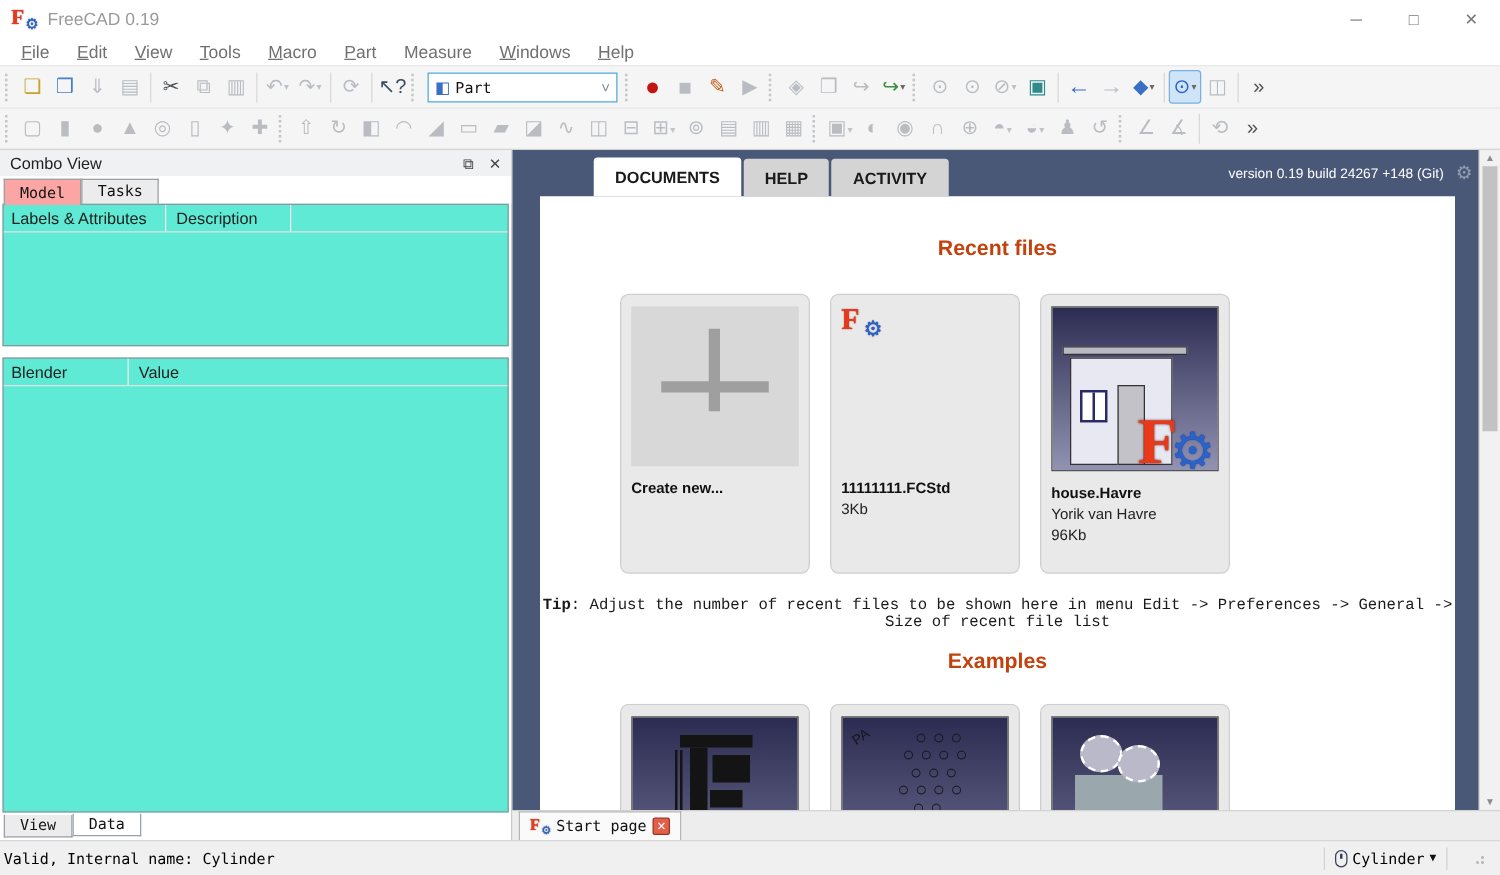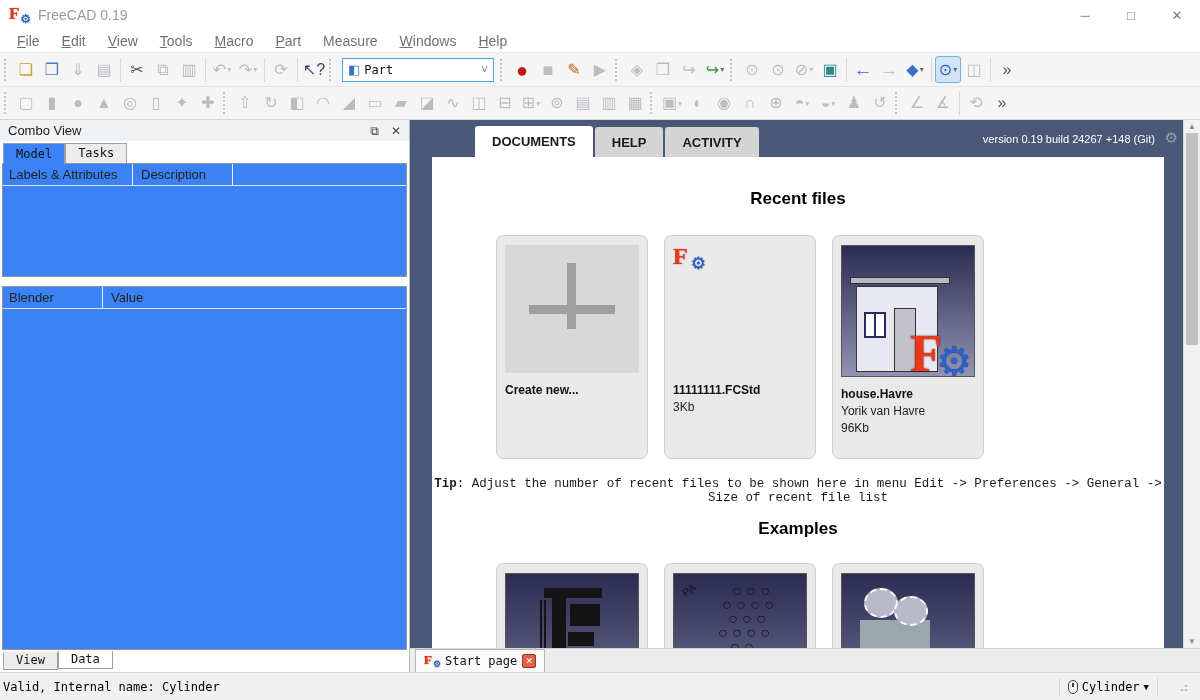--- a/index.html
+++ b/index.html
@@ -44,42 +44,42 @@
 
   
   #main { flex:1 1 auto; display:flex; min-height:0; }
 
   
   #left-panel { width:410px; flex:0 0 auto; display:flex; flex-direction:column; background:#fff; border-right:1px solid #b6babe; }
   #cv-header { height:21px; display:flex; align-items:center; background:#f0f1f2; padding:0 8px; font-size:13px; color:#222; }
   #cv-header .cv-icons { margin-left:auto; display:flex; gap:12px; color:#444; font-size:12px; }
   #cv-tabs { height:22px; display:flex; align-items:flex-end; padding-left:3px; background:#fff; }
   .qtab { font-family:"DejaVu Sans Mono",monospace; font-size:12px; padding:2px 12px 3px; border:1px solid #9aa0a8; border-bottom:none; background:#ececec; color:#111; }
-  .qtab.active { background:#3b82f6; position:relative; top:1px; padding-top:3px; }
-  .panel-box { border:1px solid #8f959c; background:#3b82f6; margin:0 2px; }
+  .qtab.active { background:#fca5a5; position:relative; top:1px; padding-top:3px; }
+  .panel-box { border:1px solid #8f959c; background:#5eead4; margin:0 2px; }
   #tree-box { height:114px; margin-top:0; }
   .tree-header { display:flex; height:22px; border-bottom:1px solid #e2e2e2; font-size:13px; color:#222; }
   .tree-header .col1 { width:130px; padding:3px 0 0 6px; border-right:1px solid #eee; }
   .tree-header .col2 { width:100px; padding:3px 0 0 8px; border-right:1px solid #eee; }
   .tree-item { font-size:13px; color:#222; padding:3px 0 0 6px; }
   #prop-box { flex:1 1 auto; margin-top:9px; margin-bottom:2px; }
   #lp-bottom-tabs { height:20px; display:flex; padding-left:3px; align-items:flex-start; }
   #lp-bottom-tabs .qtab { border-top:none; border-bottom:1px solid #9aa0a8; padding:1px 12px 2px; }
   #lp-bottom-tabs .qtab.active { top:-1px; background:#fff; }
 
   
   #mdi { flex:1 1 auto; display:flex; flex-direction:column; min-width:0; }
   #startpage { position:relative; flex:1 1 auto; background:#4a5878; overflow:hidden; }
   #sp-tabs { position:absolute; top:6px; left:65px; display:flex; align-items:flex-end; height:31px; z-index:2; }
   .sp-tab { height:30px; margin-top:1px; background:#d4d4d4; color:#1a1a1a; font-weight:bold; font-size:13px; padding:0 17px; display:flex; align-items:center; border-radius:3px 3px 0 0; margin-right:2px; }
   .sp-tab.active { height:31px; margin-top:0; background:#fff; }
   #sp-version { position:absolute; top:13px; right:45px; font-size:11px; color:#fff; }
   #sp-gear { position:absolute; top:9px; right:22px; color:#959db1; font-size:15px; }
   #sp-white { position:absolute; top:37px; left:22px; right:36px; bottom:0; background:#fff; }
-  .sp-heading { text-align:center; font-size:17px; font-weight:bold; color:#000000; }
+  .sp-heading { text-align:center; font-size:17px; font-weight:bold; color:#c2410c; }
   #recent-heading { padding-top:32px; }
   #cards-row { display:flex; gap:16px; margin:26px 0 0 64px; }
   .card { width:152px; height:224px; background:#e9e9e9; border:1px solid #cfcfcf; border-radius:7px; padding:9px 8px; }
   .card-label { font-size:12px; font-weight:bold; color:#111; margin-top:10px; }
   .card-sub { font-size:12px; color:#222; margin-top:3px; }
   #plus-box { width:134px; height:128px; background:#d8d8d8; position:relative; }
   #plus-box .ph, #plus-box .pv { position:absolute; background:#9f9f9f; }
   #plus-box .ph { left:24px; right:24px; top:60px; height:9px; }
   #plus-box .pv { top:18px; bottom:44px; left:62px; width:9px; }
   #file-icon-zone { width:134px; height:128px; position:relative; }

